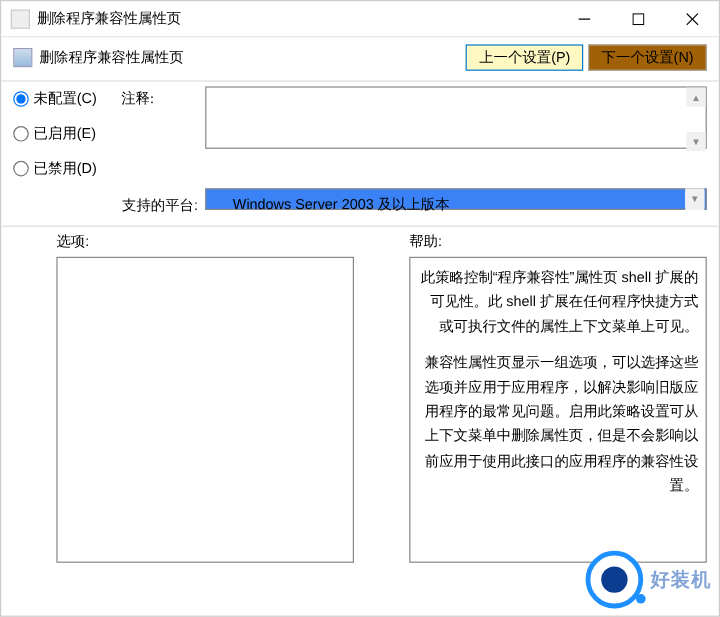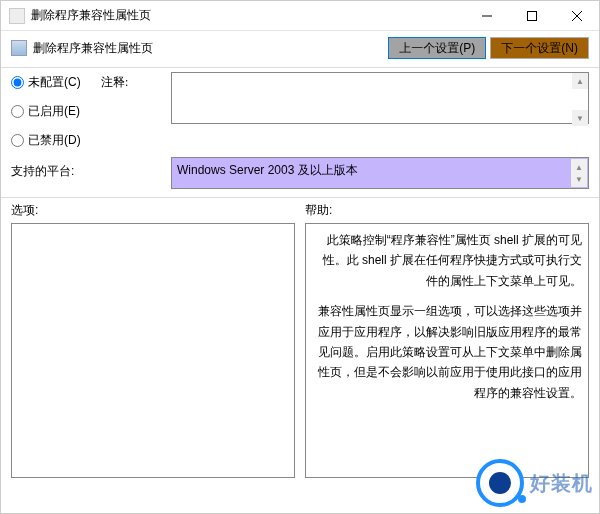--- a/index.html
+++ b/index.html
@@ -9,46 +9,46 @@
     .titlebar-icon { width: 16px; height: 16px; margin-right: 6px; background: #eee; border: 1px solid #ccc; }
     .titlebar-title { flex: 1; font-size: 12px; }
     .win-controls { display: flex; height: 30px; }
     .win-btn { width: 45px; height: 30px; display: flex; align-items: center; justify-content: center; cursor: pointer; }
     .hr { border: none; border-top: 1px solid #ddd; }
     .header-row { display: flex; align-items: center; padding: 6px 10px 8px 10px; }
     .header-left { display: flex; align-items: center; gap: 6px; }
     .header-icon { width: 16px; height: 16px; background: linear-gradient(#cde 0%, #9bd 100%); border: 1px solid #99b; }
     .header-spacer { flex: 1; }
     .nav-btn { height: 22px; padding: 0 10px; border: 1px solid #adadad; background: #a16207; cursor: pointer; font-family: inherit; font-size: 12px; margin-left: 4px; }
-    .nav-btn.active { border-color: #0078d7; background: #a3a3a3; }
+    .nav-btn.active { border-color: #0078d7; background: #fef9c3; }
     .config-row { display: flex; align-items: flex-start; padding: 4px 10px 6px 10px; }
     .radio-col { width: 90px; display: flex; flex-direction: column; gap: 12px; padding-top: 2px; }
     .radio-item { display: flex; gap: 4px; cursor: pointer; }
     .radio-item input { margin: 0; }
     .label-col { width: 70px; padding-top: 2px; text-align: left; font-family: Liberation Serif, serif; }
     .field-col { flex: 1; }
     .textarea-box { width: 100%; height: 52px; border: 1px solid #888; background: #fff; resize: none; font-family: inherit; font-size: 12px; padding: 2px; }
     .textarea-wrap { position: relative; }
     .scroll-arrow { position: absolute; right: 1px; width: 16px; height: 16px; background: #f0f0f0; display: flex; align-items: center; justify-content: center; color: #888; font-size: 8px; cursor: pointer; }
     .platform-row { display: flex; padding: 2px 10px 8px 10px; }
-    .platform-label-col { width: 160px; padding-right: 6px; padding-top: 6px; }
-    .platform-box { flex: 1; height: 32px; border: 1px solid #888; background: #c4b5fd; padding: 4px 5px; position: relative; }
+    .platform-label-col { width: 160px; text-align: right; padding-right: 6px; padding-top: 6px; }
+    .platform-box { flex: 1; height: 18px; border: 1px solid #888; background: #3b82f6; padding: 4px 22px; position: relative; }
     .lower { display: flex; padding: 4px 10px 10px 10px; gap: 10px; }
-    .lower-col { flex: 1; display: flex; flex-direction: column; }
+    .lower-col { flex: 1; display: flex; flex-direction: column; margin-left: 36px; }
     .lower-label { margin-bottom: 4px; }
     .lower-box { flex: 1; border: 1px solid #888; background: #fff; padding: 6px; font-size: 12px; line-height: 1.7; overflow: auto; position: relative; }
     .lower-box p { margin-bottom: 10px; text-align: right; }
     .lower-area { height: 290px; }
     .watermark { position: absolute; right: 6px; bottom: 6px; display: flex; align-items: center; gap: 6px; pointer-events: none; }
     .wm-outer { position: relative; width: 48px; height: 48px; }
     .wm-ring { position: absolute; border-radius: 50%; }
     .wm-ring1 { width: 48px; height: 48px; border: 4px solid #1e90ff; top: 0; left: 0; background: #fff; }
     .wm-core { position: absolute; width: 22px; height: 22px; background: #0b3d91; border-radius: 50%; top: 13px; left: 13px; }
     .wm-dot { position: absolute; width: 8px; height: 8px; background: #1e90ff; border-radius: 50%; right: -2px; bottom: 4px; }
-    .wm-text { font-size: 20px; font-weight: bold; color: rgba(30,90,180,0.55); letter-spacing: 1px; }
+    .wm-text { font-size: 16px; font-weight: bold; color: rgba(30,90,180,0.55); letter-spacing: 1px; }
     .win-line { stroke: #000; stroke-width: 1; fill: none; }
   </style>
 </head>
 <body>
 
 <div class="window">
 
   <div class="titlebar">
     <div class="titlebar-icon"></div>
     <div class="titlebar-title">删除程序兼容性属性页</div>

